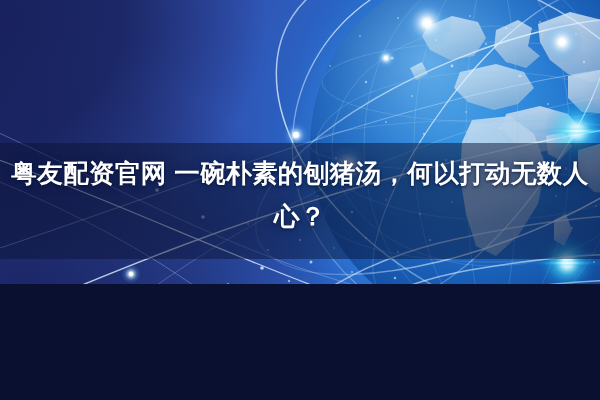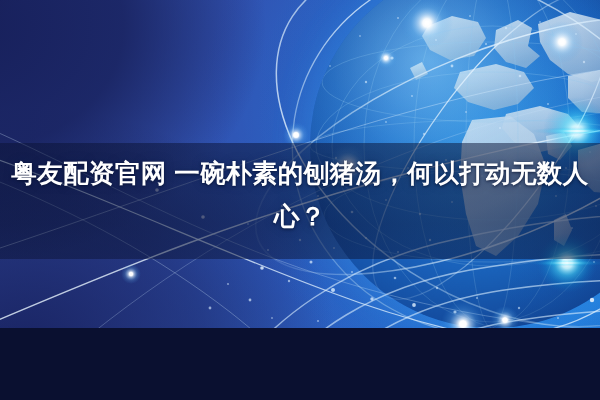--- a/index.html
+++ b/index.html
@@ -4,21 +4,21 @@
 <title>banner</title>
 <style>
   html, body {
     margin: 0;
     padding: 0;
     background: #0a1030;
   }
   #stage {
     position: relative;
     width: 600px;
-    height: 328px;
+    height: 284px;
     overflow: hidden;
     font-family: "Liberation Sans", "DejaVu Sans", sans-serif;
     background: #8b5cf6;
   }
 
   
   .bg-base {
     position: absolute;
     inset: 0;
     background:

